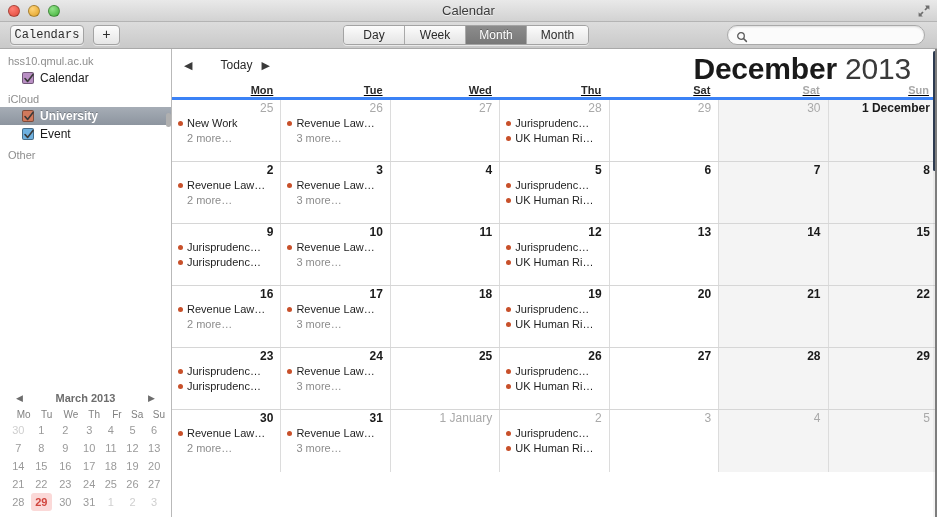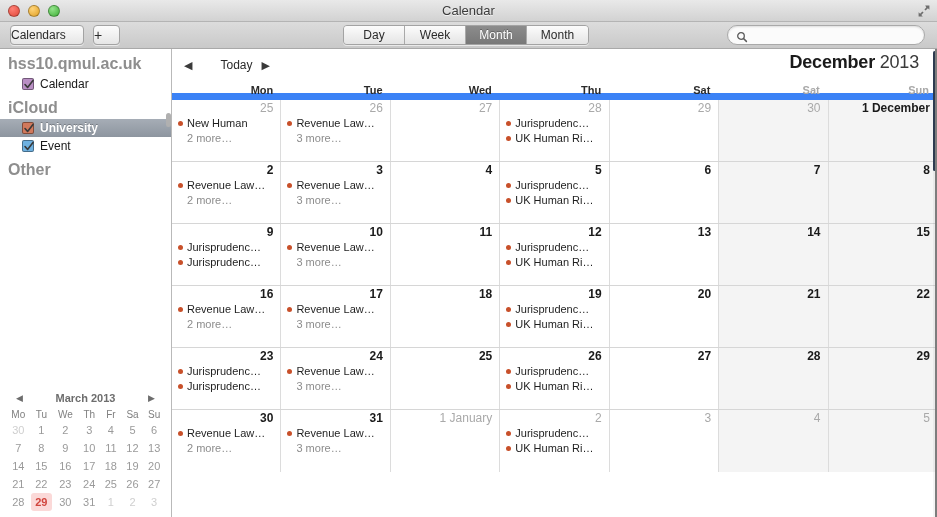--- a/index.html
+++ b/index.html
@@ -67,22 +67,24 @@
     border-bottom: 1px solid #a9a9a9;
   }
 
   .btn {
     position: absolute;
     background: linear-gradient(to bottom, #fcfcfc 0%, #e6e6e6 100%);
     border: 1px solid #a3a3a3;
     border-radius: 4px;
     font-size: 12px;
     color: #2b2b2b;
+    text-align: center;
     cursor: pointer;
     box-shadow: 0 1px 0 rgba(255,255,255,0.6);
+    font-family: Liberation Mono, monospace;
   }
   .btn-calendars { left: 10px; top: 3px; width: 74px; height: 20px; line-height: 19px; }
   .btn-add       { left: 93px; top: 3px; width: 27px; height: 20px; line-height: 18px; font-size: 14px; }
 
   .segmented {
     position: absolute;
     left: 343px; top: 3px;
     height: 20px;
     display: flex;
     border: 1px solid #a3a3a3;
@@ -136,22 +138,22 @@
 
   
   .sidebar {
     width: 172px;
     flex: 0 0 172px;
     background: #ffffff;
     border-right: 1px solid #b9b9b9;
     position: relative;
   }
   .src-group {
-    font-size: 16px;
-    font-weight: bold;
+    font-size: 11px;
+    font-weight: normal;
     color: #8e8e8e;
     padding: 6px 0 2px 8px;
   }
   .cal-row {
     display: flex;
     align-items: center;
     height: 18px;
     padding-left: 22px;
     font-size: 12px;
     color: #1a1a1a;
@@ -194,21 +196,21 @@
     font-size: 9px; color: #6d6d6d; cursor: pointer;
   }
   .mc-prev { left: 10px; }
   .mc-next { right: 10px; }
   .mc-grid { width: 100%; border-collapse: collapse; }
   .mc-grid th {
     font-size: 10px;
     font-weight: normal;
     color: #808080;
     padding: 1px 0;
-    text-align: center;
+    text-align: right;
   }
   .mc-grid td {
     font-size: 11px;
     color: #9a9a9a;
     text-align: center;
     padding: 3px 0;
     cursor: pointer;
   }
   .mc-grid td.dim { color: #cfcfcf; }
   .mc-grid td.today {
@@ -243,32 +245,33 @@
     line-height: 1;
   }
   .nav-today {
     font-size: 12px;
     color: #2b2b2b;
     cursor: pointer;
     margin-left: 19px;
   }
   .month-title {
     position: absolute;
-    right: 18px; top: 3px;
-    font-size: 18px;
+    right: 26px; top: 3px;
+    font-size: 30px;
     color: #1a1a1a;
     letter-spacing: -0.2px;
   }
   .month-title .mname { font-weight: bold; }
   .month-title .myear { font-weight: normal; color: #3a3a3a; }
 
   .dow-row {
     display: flex;
     height: 16px;
-    border-bottom: 7px solid #3b82f6;
+    border-bottom: 3px solid #3b82f6;
+    text-decoration: underline;
   }
   .dow {
     flex: 1 1 0;
     text-align: right;
     padding-right: 8px;
     font-size: 11px;
     font-weight: bold;
     color: #2b2b2b;
   }
   .dow.weekend { color: #a8a8a8; }
@@ -521,21 +524,21 @@
           <div class="dow">Sat</div>
           <div class="dow weekend">Sat</div>
           <div class="dow weekend">Sun</div>
         </div>
       <div class="weeks" id="weeks">
           <div class="week">
             <div class="day">
               <div class="daynum other">25</div>
               <div class="event">
                 <span class="dot" style="background: rgb(200, 80, 42);"></span>
-                <span>New Human</span>
+                <span>New Work</span>
               </div>
               <div class="more">2 more…</div>
             </div>
             <div class="day">
               <div class="daynum other">26</div>
               <div class="event">
                 <span class="dot" style="background: rgb(200, 80, 42);"></span>
                 <span>Revenue Law…</span>
               </div>
               <div class="more">3 more…</div>

